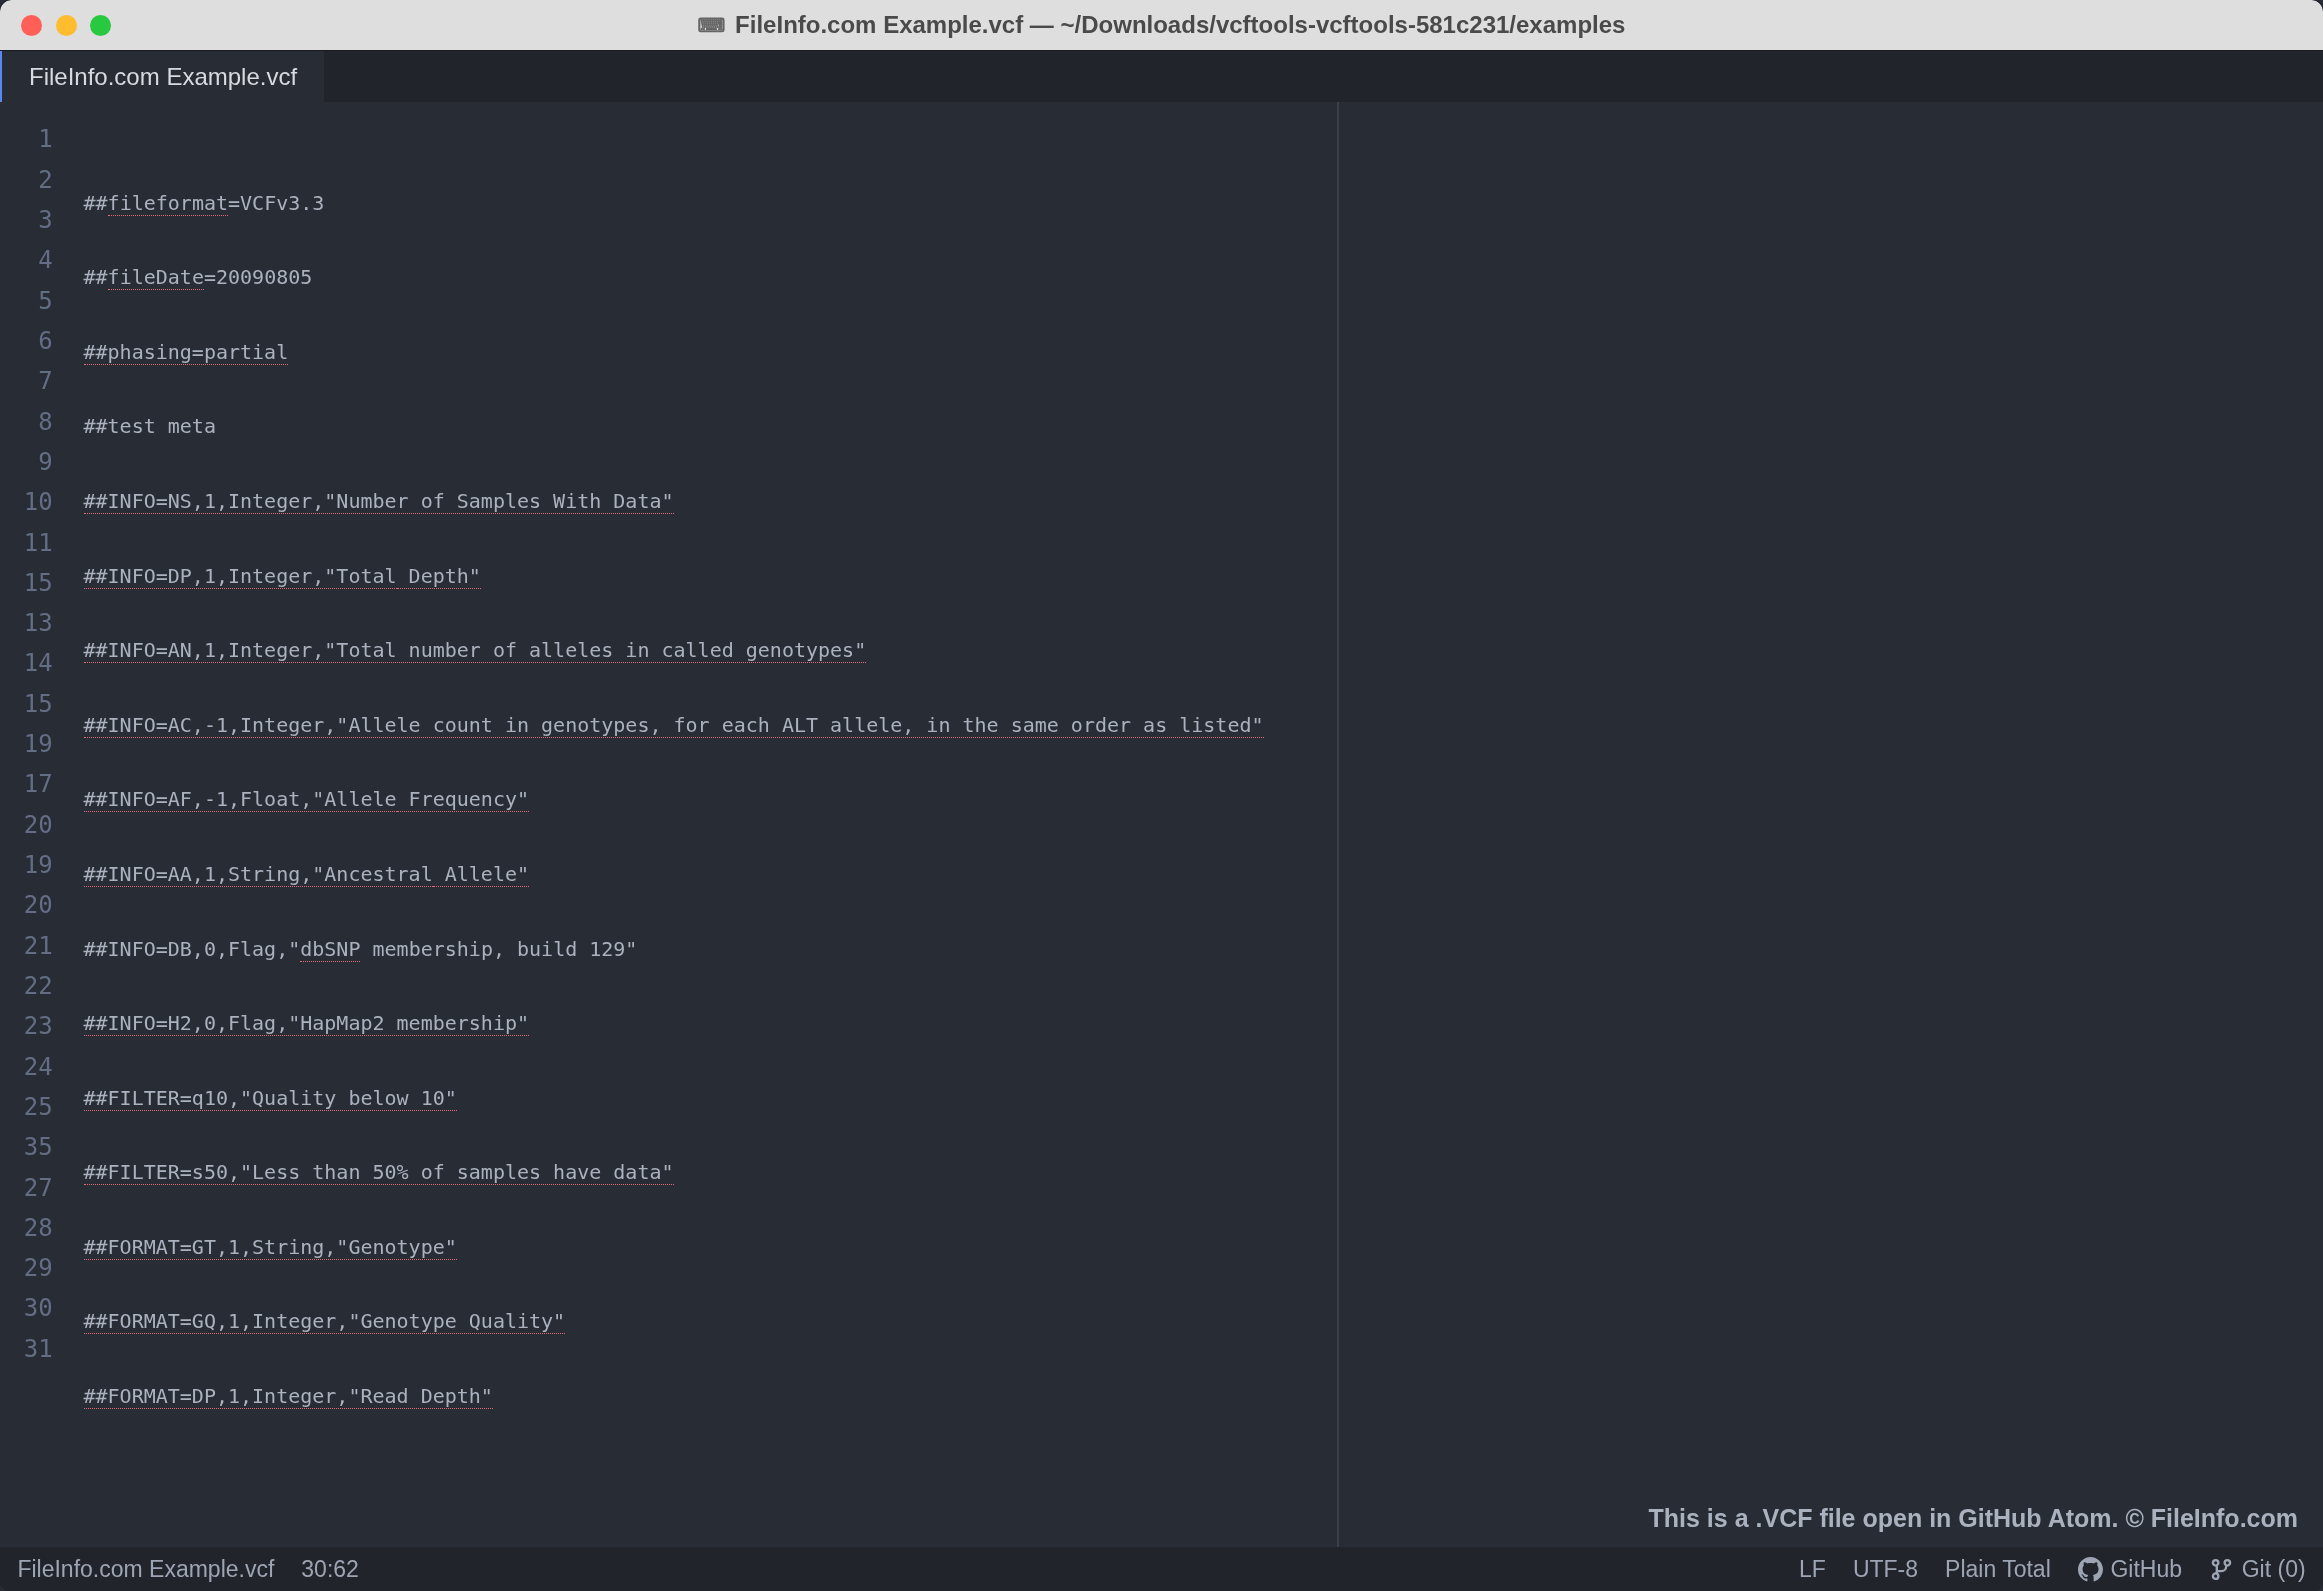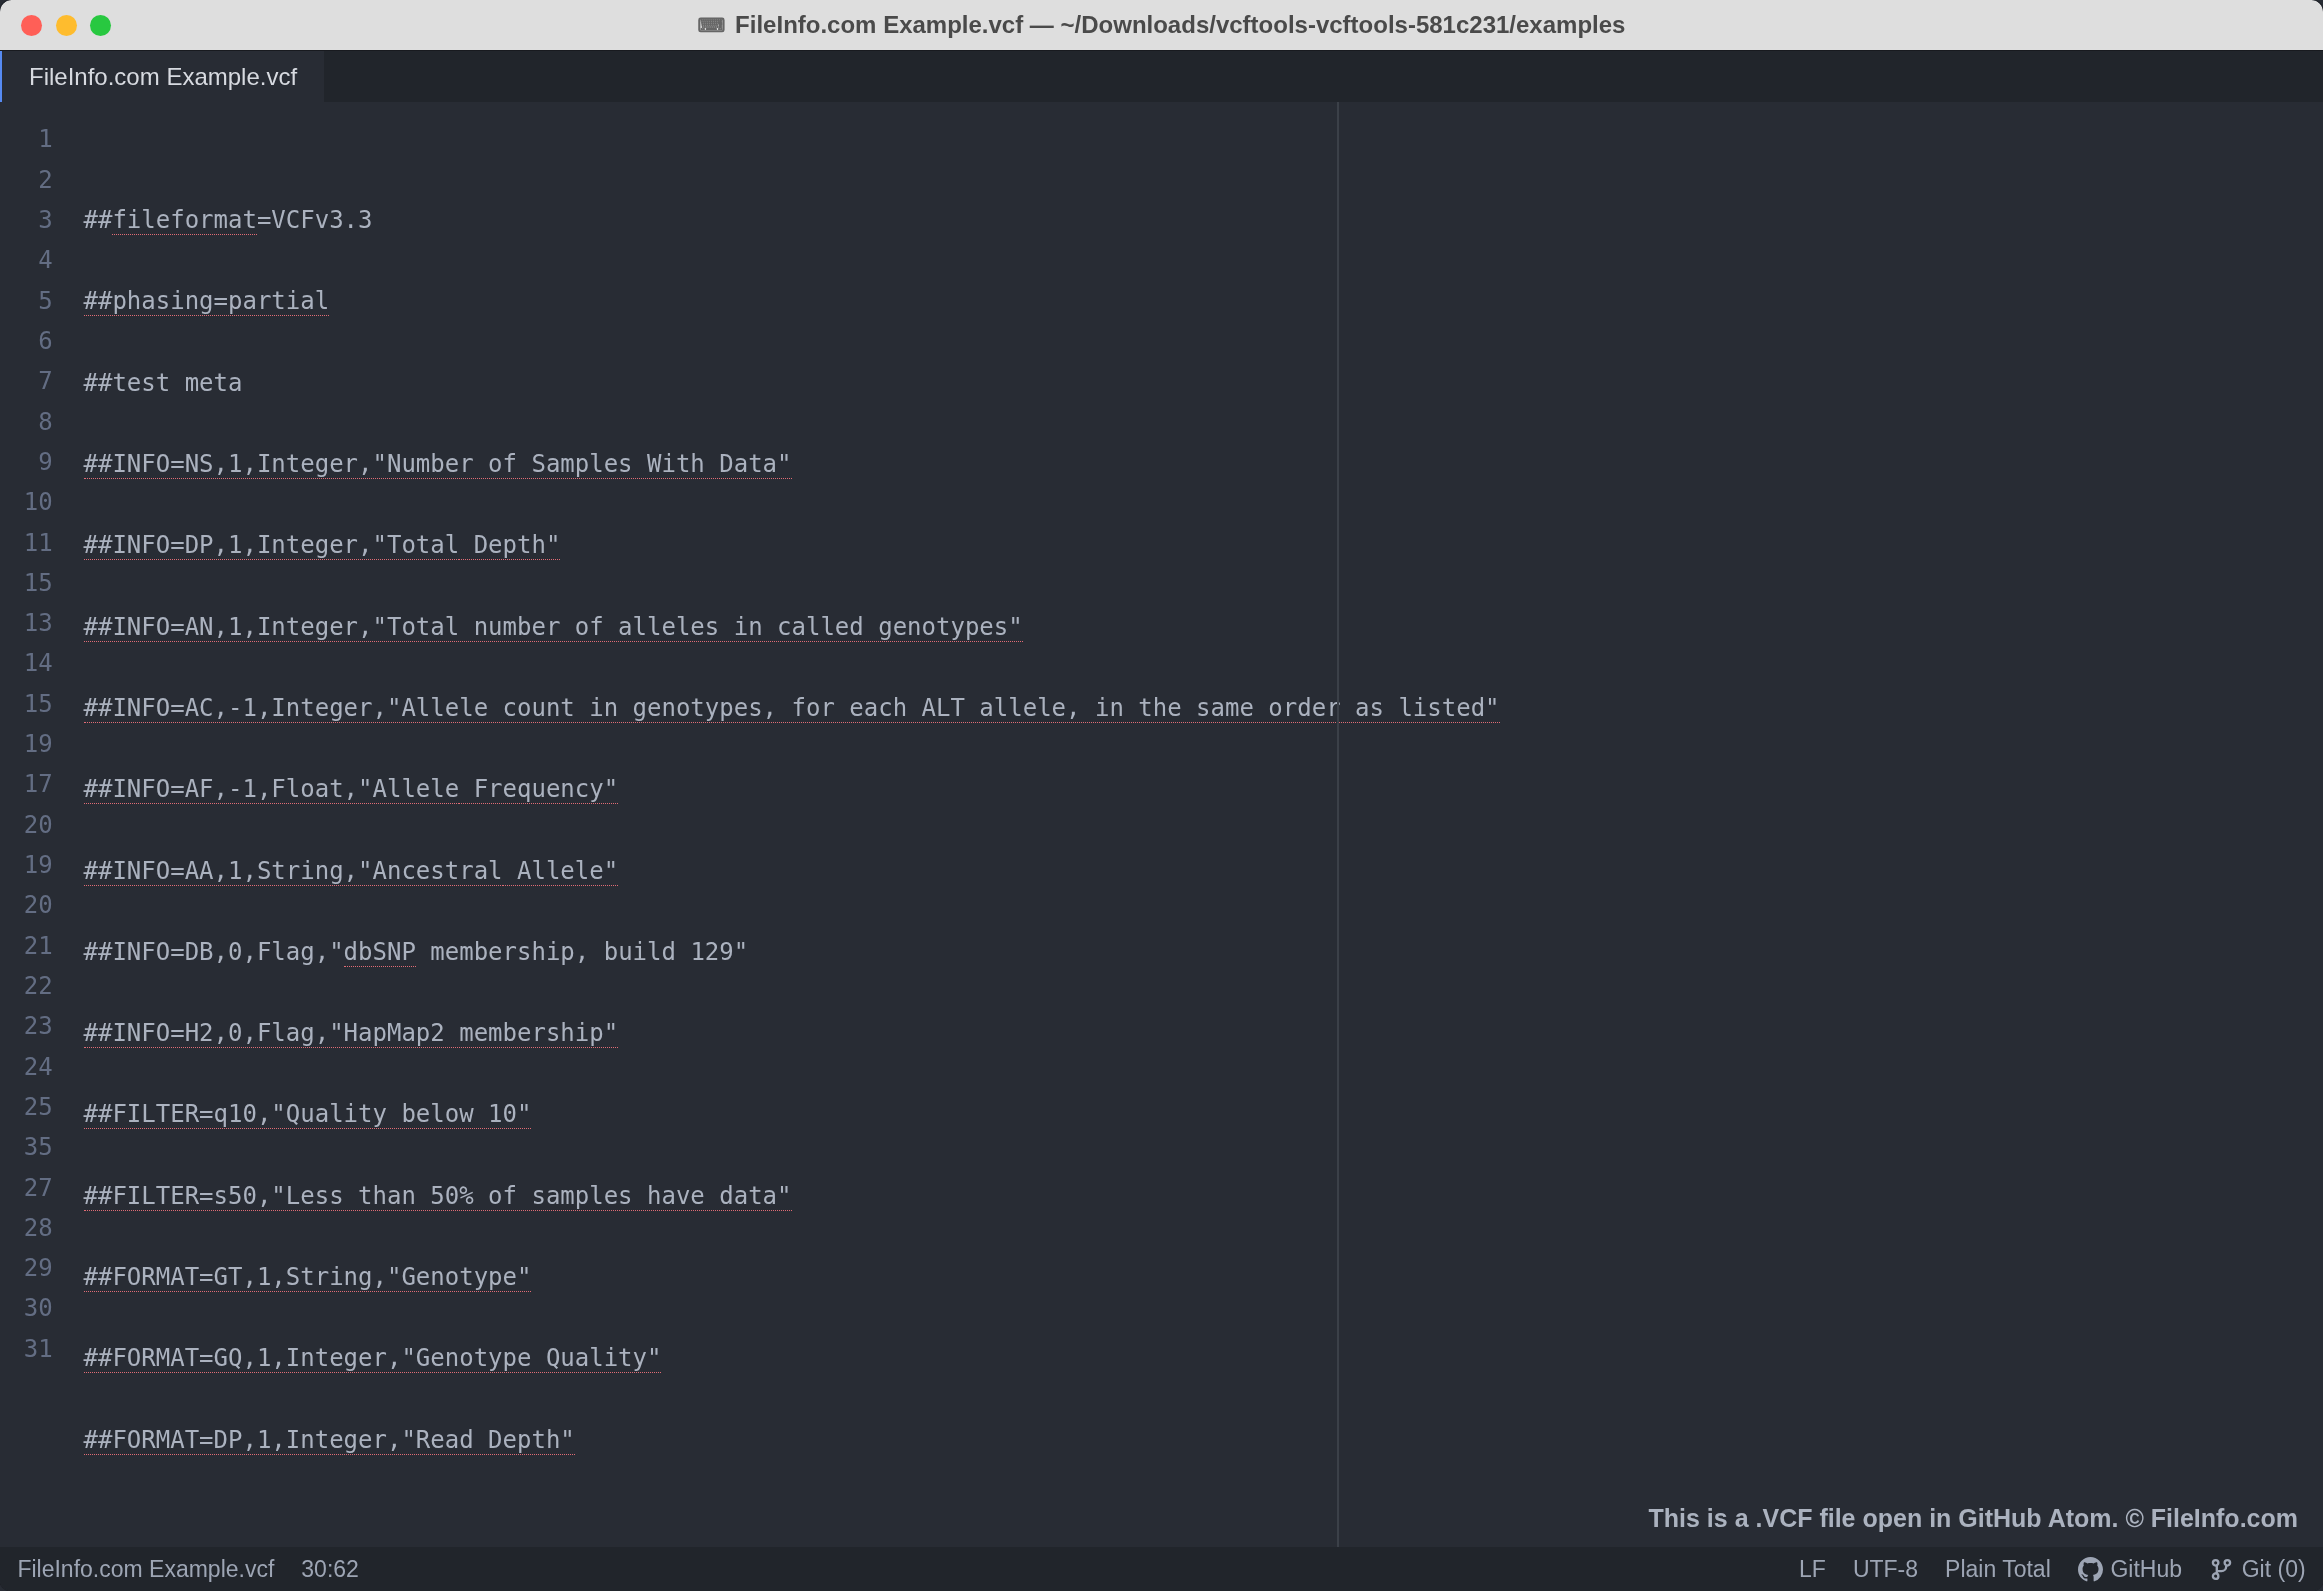--- a/index.html
+++ b/index.html
@@ -8,21 +8,21 @@
   .traffic { display:flex; gap:13.5px; margin-left:21px; }
   .dot { width:21px; height:21px; border-radius:50%; }
   .dot.red{background:#ff5f57;} .dot.yellow{background:#febc2e;} .dot.green{background:#28c840;}
   .title-center { position:absolute; left:50%; transform:translateX(-50%); display:flex; align-items:center; gap:9.7px; color:#4a4a4a; font-weight:600; font-size:24px; }
   .title-icon { font-size:19.3px; color:#666; }
   .tabbar { height:52px; background:#21252b; display:flex; border-top:1px solid #181a1f; }
   .tab { padding:0 27px; display:flex; align-items:center; color:#d7dae0; font-size:24px; border-left:2.9px solid #568af2; background:#282c34; position:relative; }
   .tab.mod::after { content:''; width:11.6px; height:11.6px; background:#568af2; border-radius:50%; margin-left:13.5px; display:none; }
   .editor { display:flex; height:calc(100% - 50px - 52px - 44px); overflow:hidden; }
   .gutter { width:70px; text-align:right; padding:17.4px 17.4px 0 0; color:#636d83; font-family:Menlo,Monaco,monospace; font-size:24px; line-height:1.68; user-select:none; flex-shrink:0; }
-  .code { flex:1; padding:17.4px 0 0 13.5px; font-family:Menlo,Monaco,monospace; font-size:24px; line-height:1.68; color:#abb2bf; white-space:pre; position:relative; }
+  .code { flex:1; padding:17.4px 0 0 13.5px; font-family:Menlo,Monaco,monospace; font-size:20px; line-height:1.68; color:#abb2bf; white-space:pre; position:relative; }
   .code-line { display:block; height:41px; }
   .spell { border-bottom:1.9px dotted #e06c75; }
   .wrap-guide { position:absolute; left:1267px; top:0; bottom:0; width:1.9px; background:#3b4048; }
   .watermark { position:absolute; right:25px; bottom:58px; color:#abb2bf; font-size:25px; font-weight:600;text-align:center; }
   .statusbar { position:absolute; bottom:0; left:0; right:0; height:44px; background:#21252b; display:flex; align-items:center; color:#9da5b4; font-size:23px; padding:0 17.4px; gap:27px; z-index:5; }
   .statusbar .spacer { flex:1; }
   .status-item { display:flex; align-items:center; gap:7.7px; }
   .gh-icon svg, .git-icon svg { width:25px; height:25px; fill:#9da5b4; display:block; }
   .window { width:100%; height:100%; border-radius:11.6px; overflow:hidden; position:relative; background:#282c34; box-shadow:0 0 0 1px rgba(0,0,0,.2);}
 </style>
@@ -78,20 +78,21 @@
         <div>35</div>
         <div>27</div>
         <div>28</div>
         <div>29</div>
         <div>30</div>
         <div>31</div>
       </div>
     <div class="code">
       <div class="wrap-guide"></div>
 <span class="code-line"><span>##</span><span class="spell">fileformat</span><span>=VCFv3.3</span></span>
+<span class="code-line"><span>##</span><span class="spell">fileDate</span><span>=20090805</span></span>
 <span class="code-line"><span class="spell">##phasing=partial</span></span>
 <span class="code-line"><span>##test meta</span></span>
 <span class="code-line"><span class="spell">##INFO=NS,1,Integer,"Number of Samples With Data"</span></span>
 <span class="code-line"><span class="spell">##INFO=DP,1,Integer,"Total</span><span class="spell"> Depth"</span></span>
 <span class="code-line"><span class="spell">##INFO=AN,1,Integer,"Total number of alleles in called genotypes"</span></span>
 <span class="code-line"><span class="spell">##INFO=AC,-1,Integer,"Allele count in genotypes, for each ALT allele, in the same order as listed"</span></span>
 <span class="code-line"><span class="spell">##INFO=AF,-1,Float,"Allele</span><span class="spell"> Frequency"</span></span>
 <span class="code-line"><span class="spell">##INFO=AA,1,String,"Ancestral</span><span class="spell"> Allele"</span></span>
 <span class="code-line"><span>##INFO=DB,0,Flag,"</span><span class="spell">dbSNP</span><span> membership, build 129"</span></span>
 <span class="code-line"><span class="spell">##INFO=H2,0,Flag,"HapMap2 membership"</span></span>

